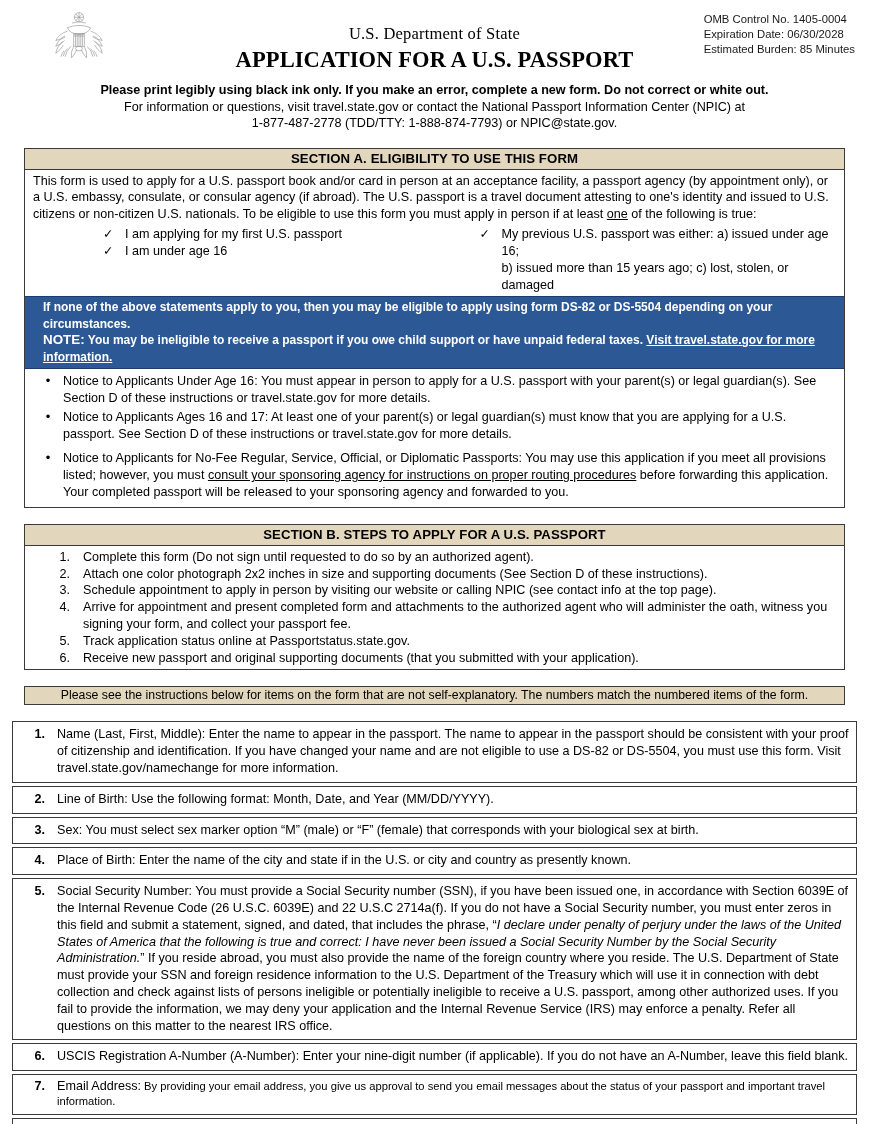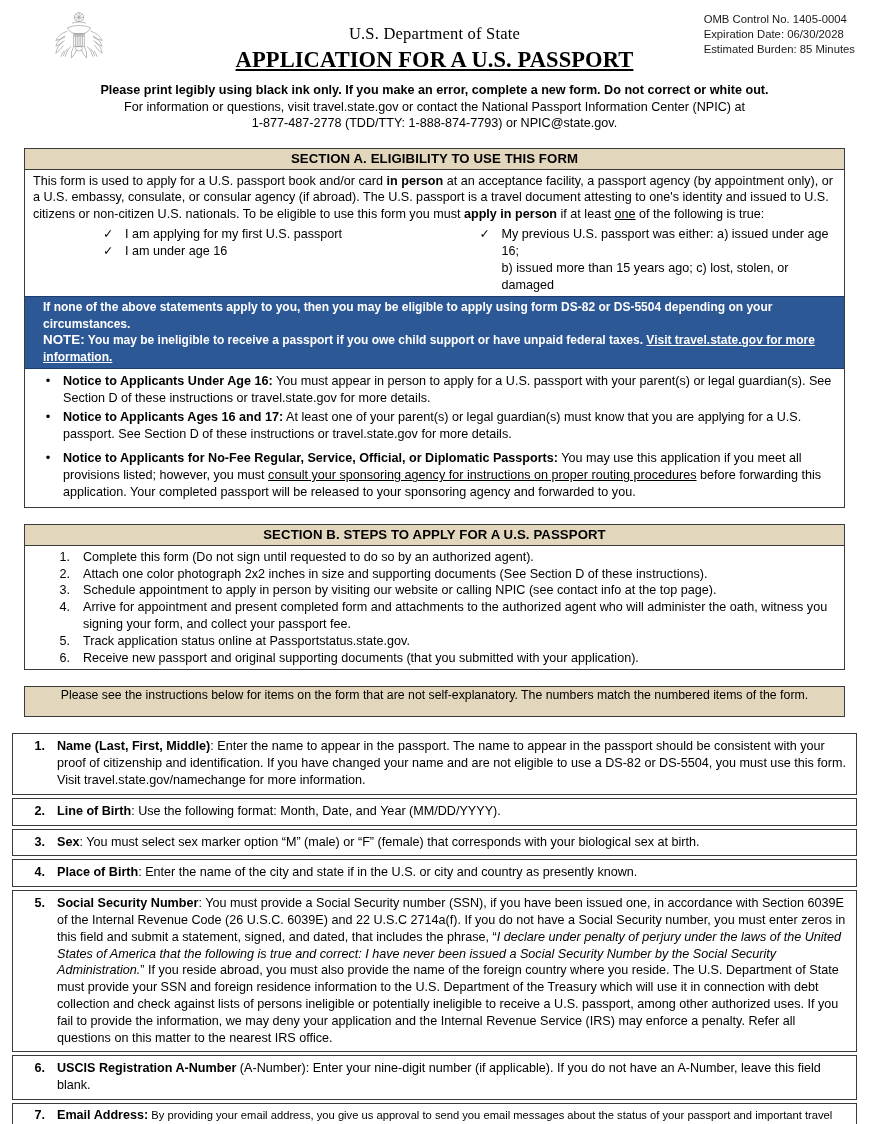--- a/index.html
+++ b/index.html
@@ -42,21 +42,20 @@
     font-size: 16.5px;
     letter-spacing: .2px;
     margin-top: 16px;
   }
   .form-title {
     font-family: "Liberation Serif", serif;
     font-weight: bold;
     font-size: 22.5px;
     margin-top: 3px;
     letter-spacing: .1px;
-    text-decoration: underline;
   }
   .omb {
     position: absolute;
     right: 14px; top: 12px;
     font-size: 11.3px;
     line-height: 15px;
     text-align: left;
     color: #1a1a1a;
   }
 
@@ -83,31 +82,31 @@
     font-weight: bold;
     font-size: 13.2px;
     padding: 2px 0 3px 0;
     letter-spacing: .1px;
   }
   .band-sub {
     background: #e2d6bd;
     border-bottom: 1px solid #3a3a3a;
     text-align: center;
     font-size: 12.3px;
-    padding: 1px 6px 14px 6px;
+    padding: 1px 6px 2px 6px;
   }
   .bandwrap { margin: 7px 12px 0 12px; }
 
   .body-text {
     font-size: 12.6px;
     line-height: 16.6px;
     padding: 3px 7px 3px 8px;
     text-align: left;
   }
-  b, strong { font-weight: bold; text-align: center; }
+  b, strong { font-weight: normal; text-align: center; }
   .u { text-decoration: underline; }
   .i { font-style: italic; }
 
   
   .checks {
     display: flex;
     padding: 1px 0 2px 0;
     font-size: 12.6px;
     line-height: 17px;
   }

